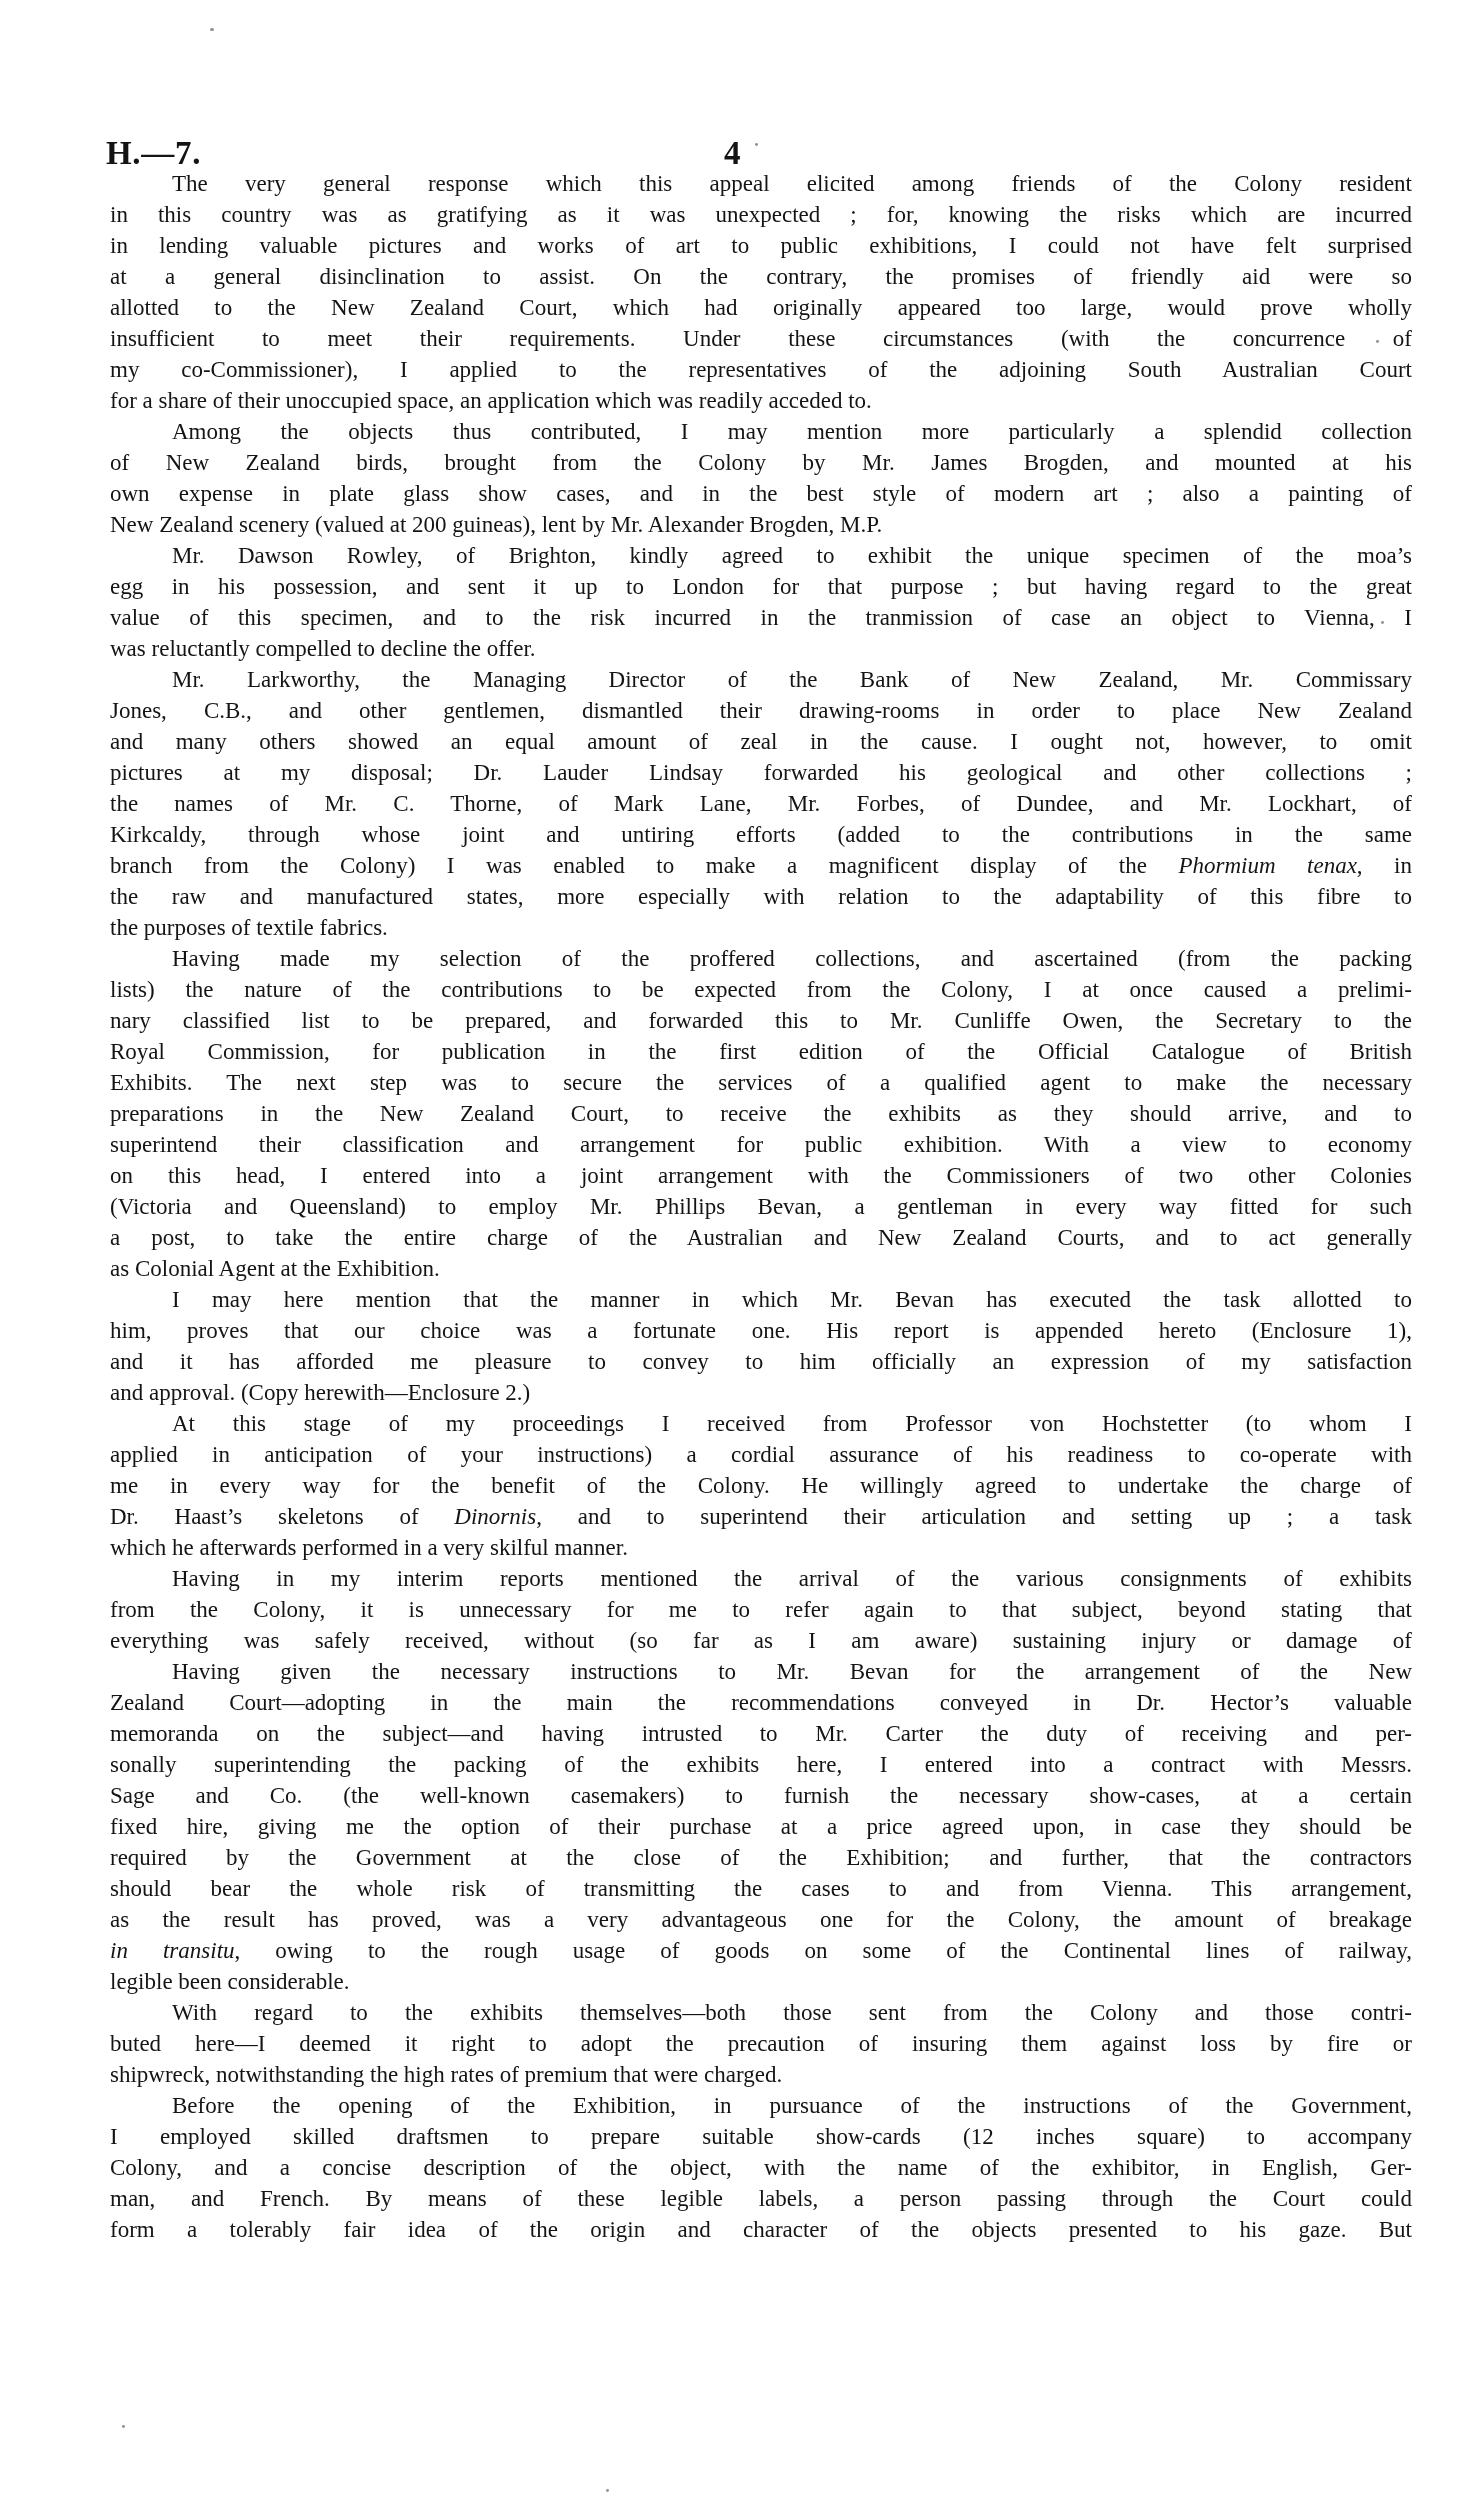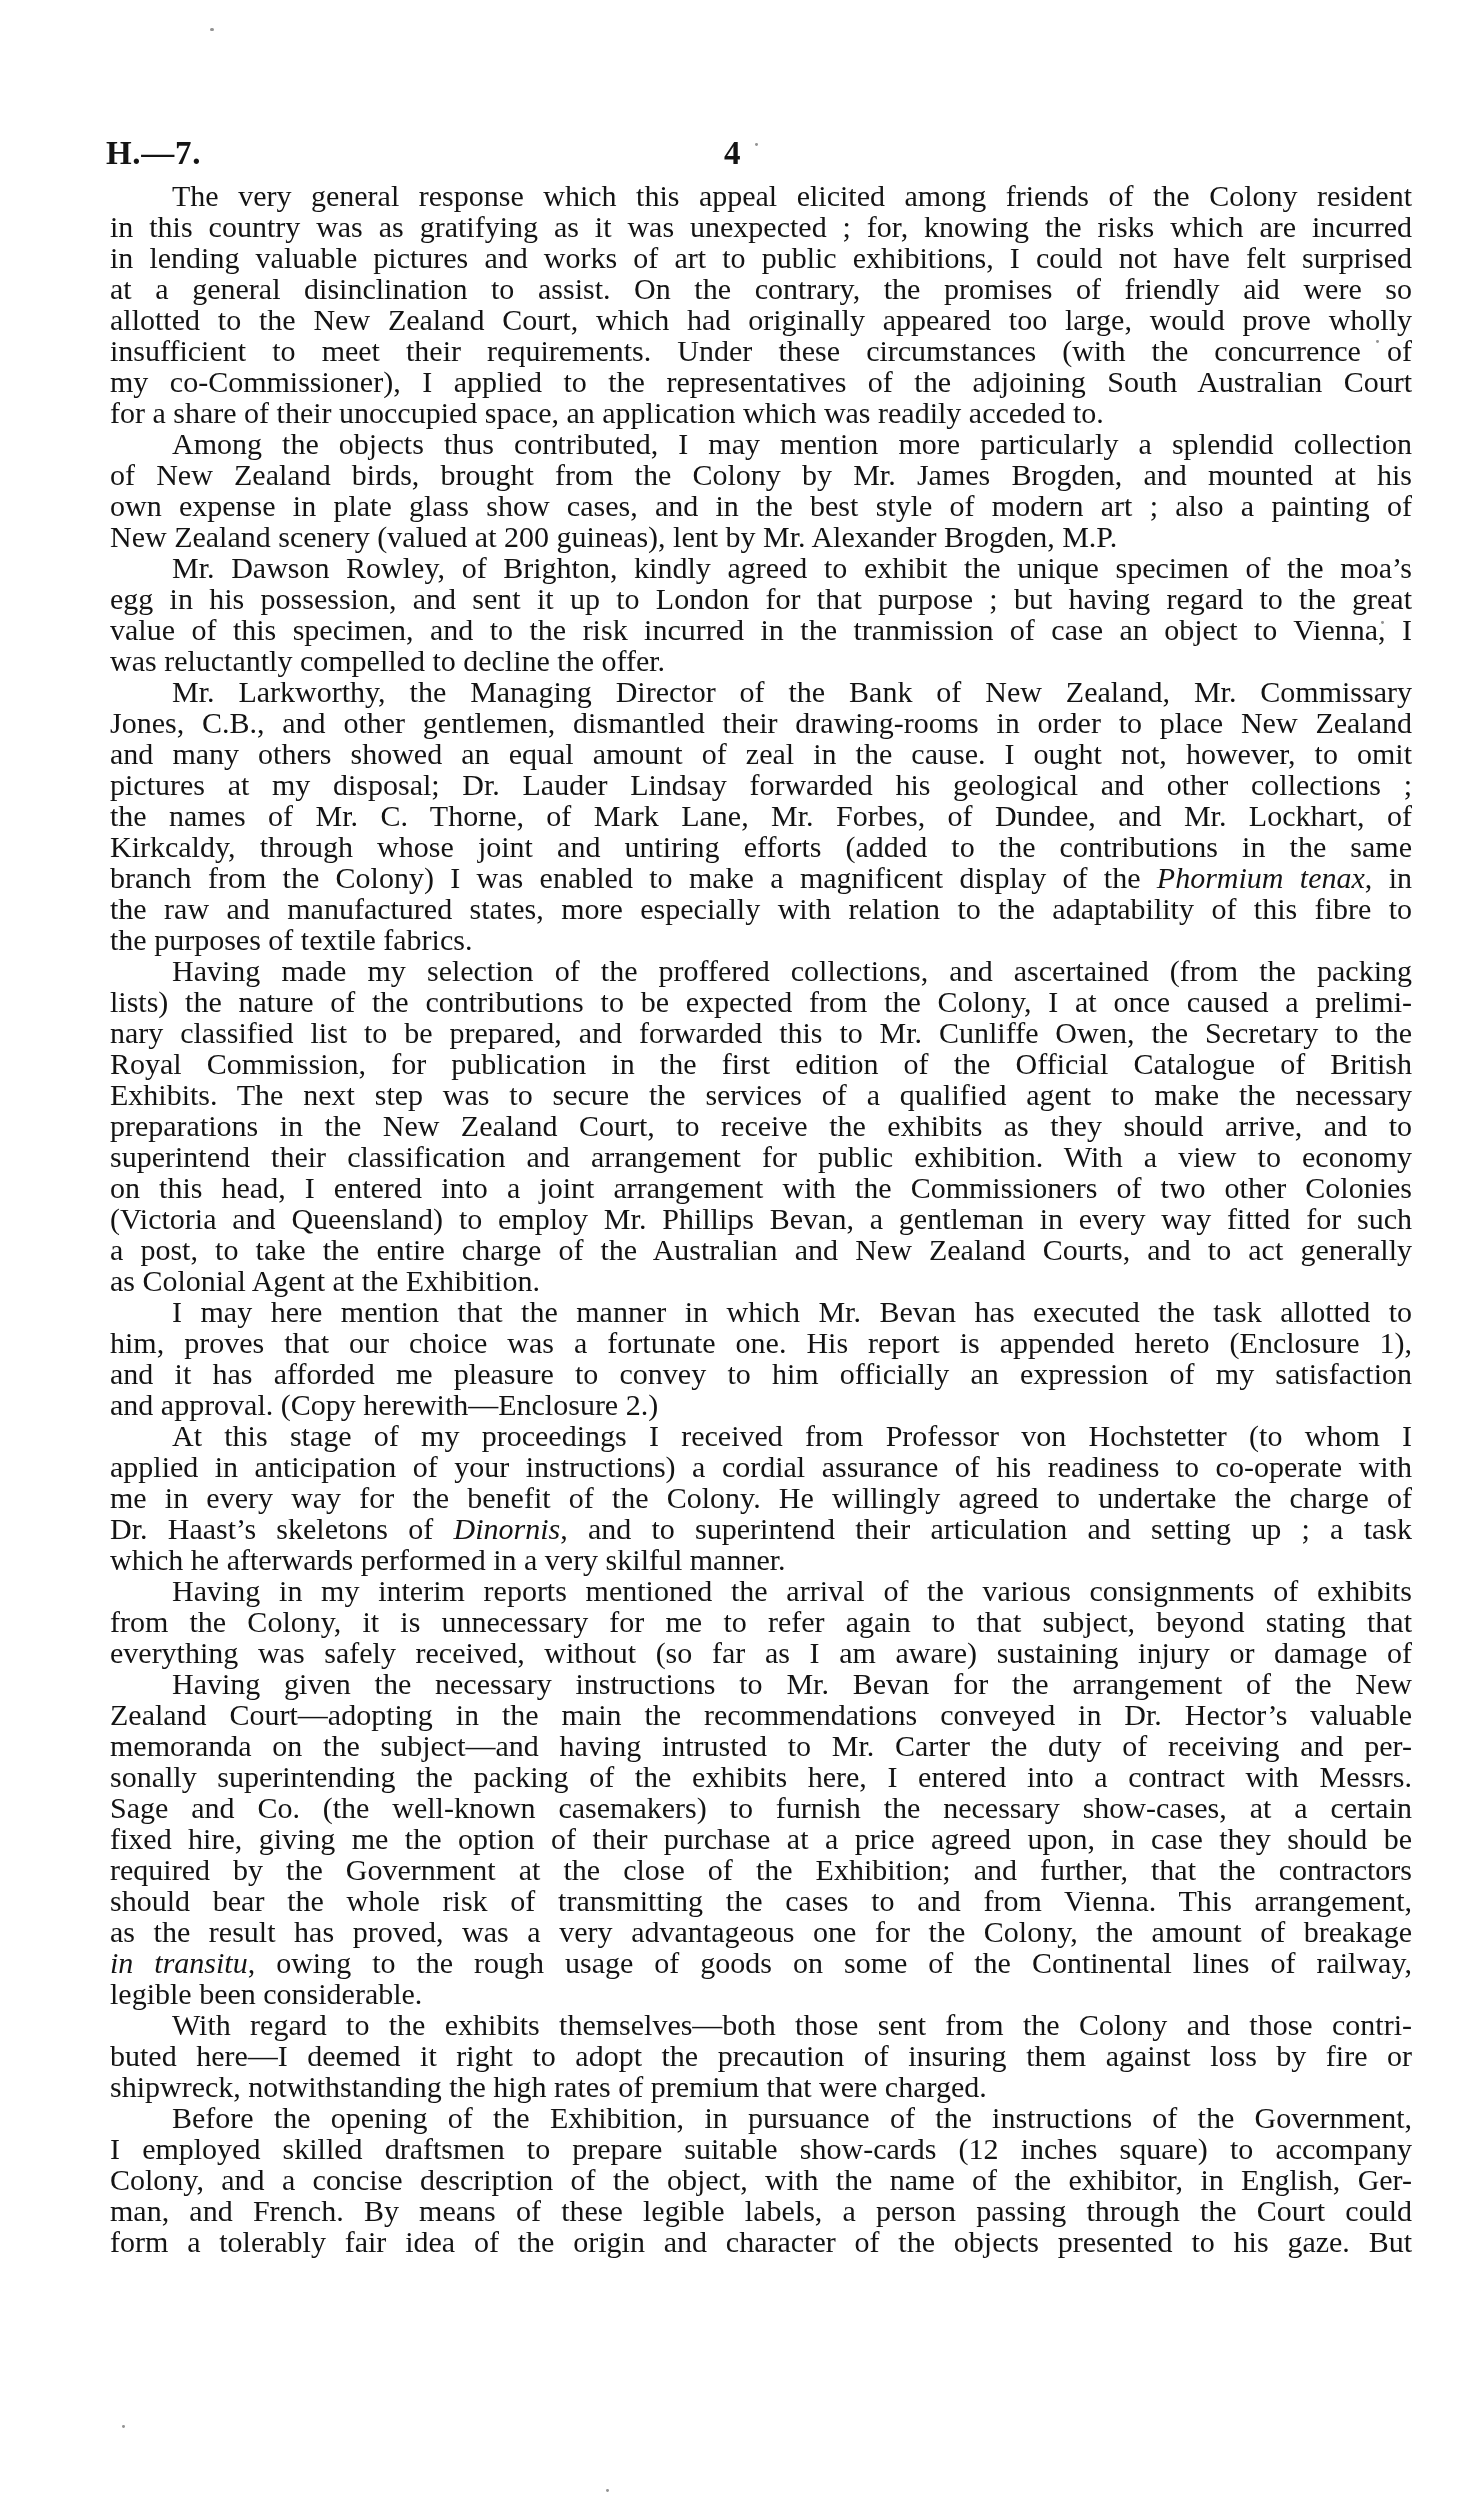--- a/index.html
+++ b/index.html
@@ -36,24 +36,23 @@
   .page-number {
     position: absolute;
     left: 724px;
     top: 0;
   }
   .content {
     position: absolute;
     top: 168px;
     left: 110px;
     width: 1302px;
-    font-size: 30px;
+    font-size: 23px;
     line-height: 31px;
     text-rendering: optimizeLegibility;
-    margin-top: 12px;
   }
   .para { margin: 0; padding: 0; }
   .line {
     text-align: justify;
     text-align-last: justify;
   }
   .line.first { padding-left: 62px; }
   .line.last { text-align-last: left; }
   em { font-style: italic; }
   .speck {

